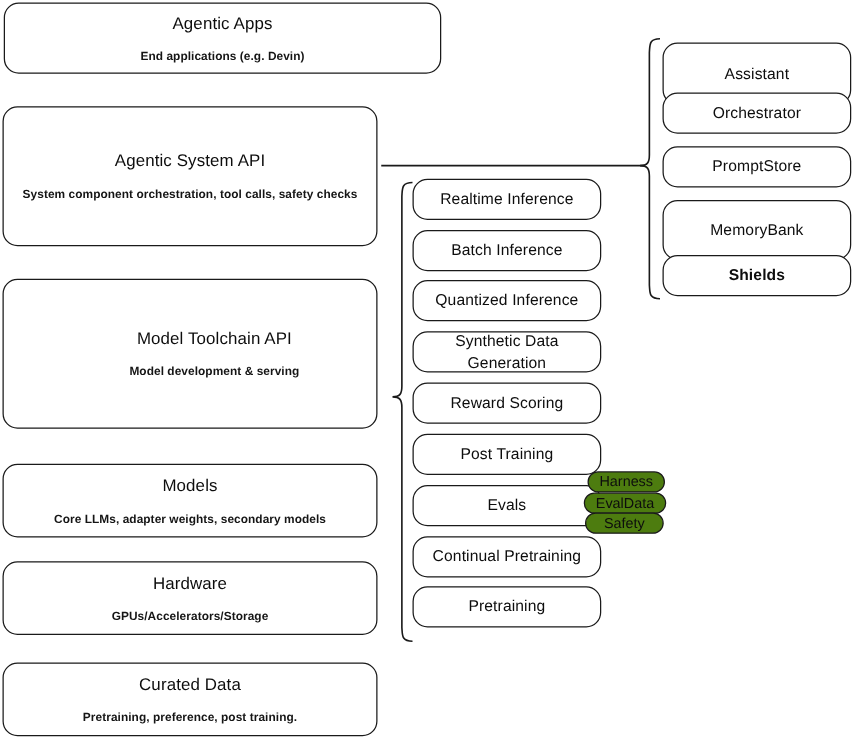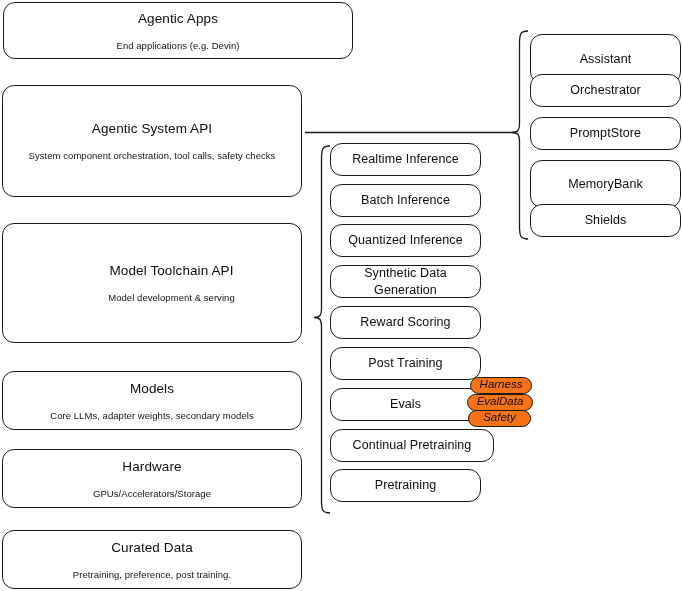--- a/index.html
+++ b/index.html
@@ -35,33 +35,34 @@
     line-height: 17px;
     color: #0d0d0d;
     letter-spacing: 0.1px;
   }
   .box .subtitle {
     font-size: 9.5px;
     line-height: 13px;
     color: #151515;
     margin-top: 12px;
     letter-spacing: 0.05px;
+    font-weight: bold;
   }
   .pill {
     position: absolute;
     box-sizing: border-box;
     border: 1.3px solid #1a1a1a;
     border-radius: 999px;
-    background: #f97316;
+    background: #4d7c0f;
     display: flex;
+    align-items: center;
     justify-content: center;
     font-size: 11.5px;
     color: #0d0d0d;
     z-index: 5;
-    font-style: italic;
   }
   .small-box .title {
     font-size: 12.5px;
   }
   svg.overlay {
     position: absolute;
     left: 0;
     top: 0;
     width: 682px;
     height: 591px;
@@ -144,21 +145,21 @@
   </div>
   <div class="box small-box" style="left:330px; top:306px; width:151px; height:33px;">
     <div class="title">Reward Scoring</div>
   </div>
   <div class="box small-box" style="left:330px; top:347px; width:151px; height:33px;">
     <div class="title">Post Training</div>
   </div>
   <div class="box small-box" style="left:330px; top:388px; width:151px; height:33px;justify-content:center;">
     <div class="title">Evals</div>
   </div>
-  <div class="box small-box" style="left:330px; top:429px; width:164px; height:33px;">
+  <div class="box small-box" style="left:330px; top:429px; width:151px; height:33px;">
     <div class="title">Continual Pretraining</div>
   </div>
   <div class="box small-box" style="left:330px; top:469px; width:151px; height:33px;">
     <div class="title">Pretraining</div>
   </div>
 
   <div class="pill" style="left:470px; top:377px; width:62px; height:17px;">
     <span>Harness</span>
   </div>
   <div class="pill" style="left:467px; top:394px; width:66px; height:17px;">
@@ -173,17 +174,17 @@
   </div>
   <div class="box small-box" style="left:530px; top:74px; width:151px; height:33px;">
     <div class="title">Orchestrator</div>
   </div>
   <div class="box small-box" style="left:530px; top:117px; width:151px; height:33px;">
     <div class="title">PromptStore</div>
   </div>
   <div class="box small-box" style="left:530px; top:160px; width:151px; height:48px;">
     <div class="title">MemoryBank</div>
   </div>
-  <div class="box small-box" style="left:530px; top:204px; width:151px; height:33px;">
+  <div class="box small-box" style="left:530px; top:204px; width:151px; height:33px;font-weight:bold;">
     <div class="title">Shields</div>
   </div>
 
 </div>
 
 </body></html>

